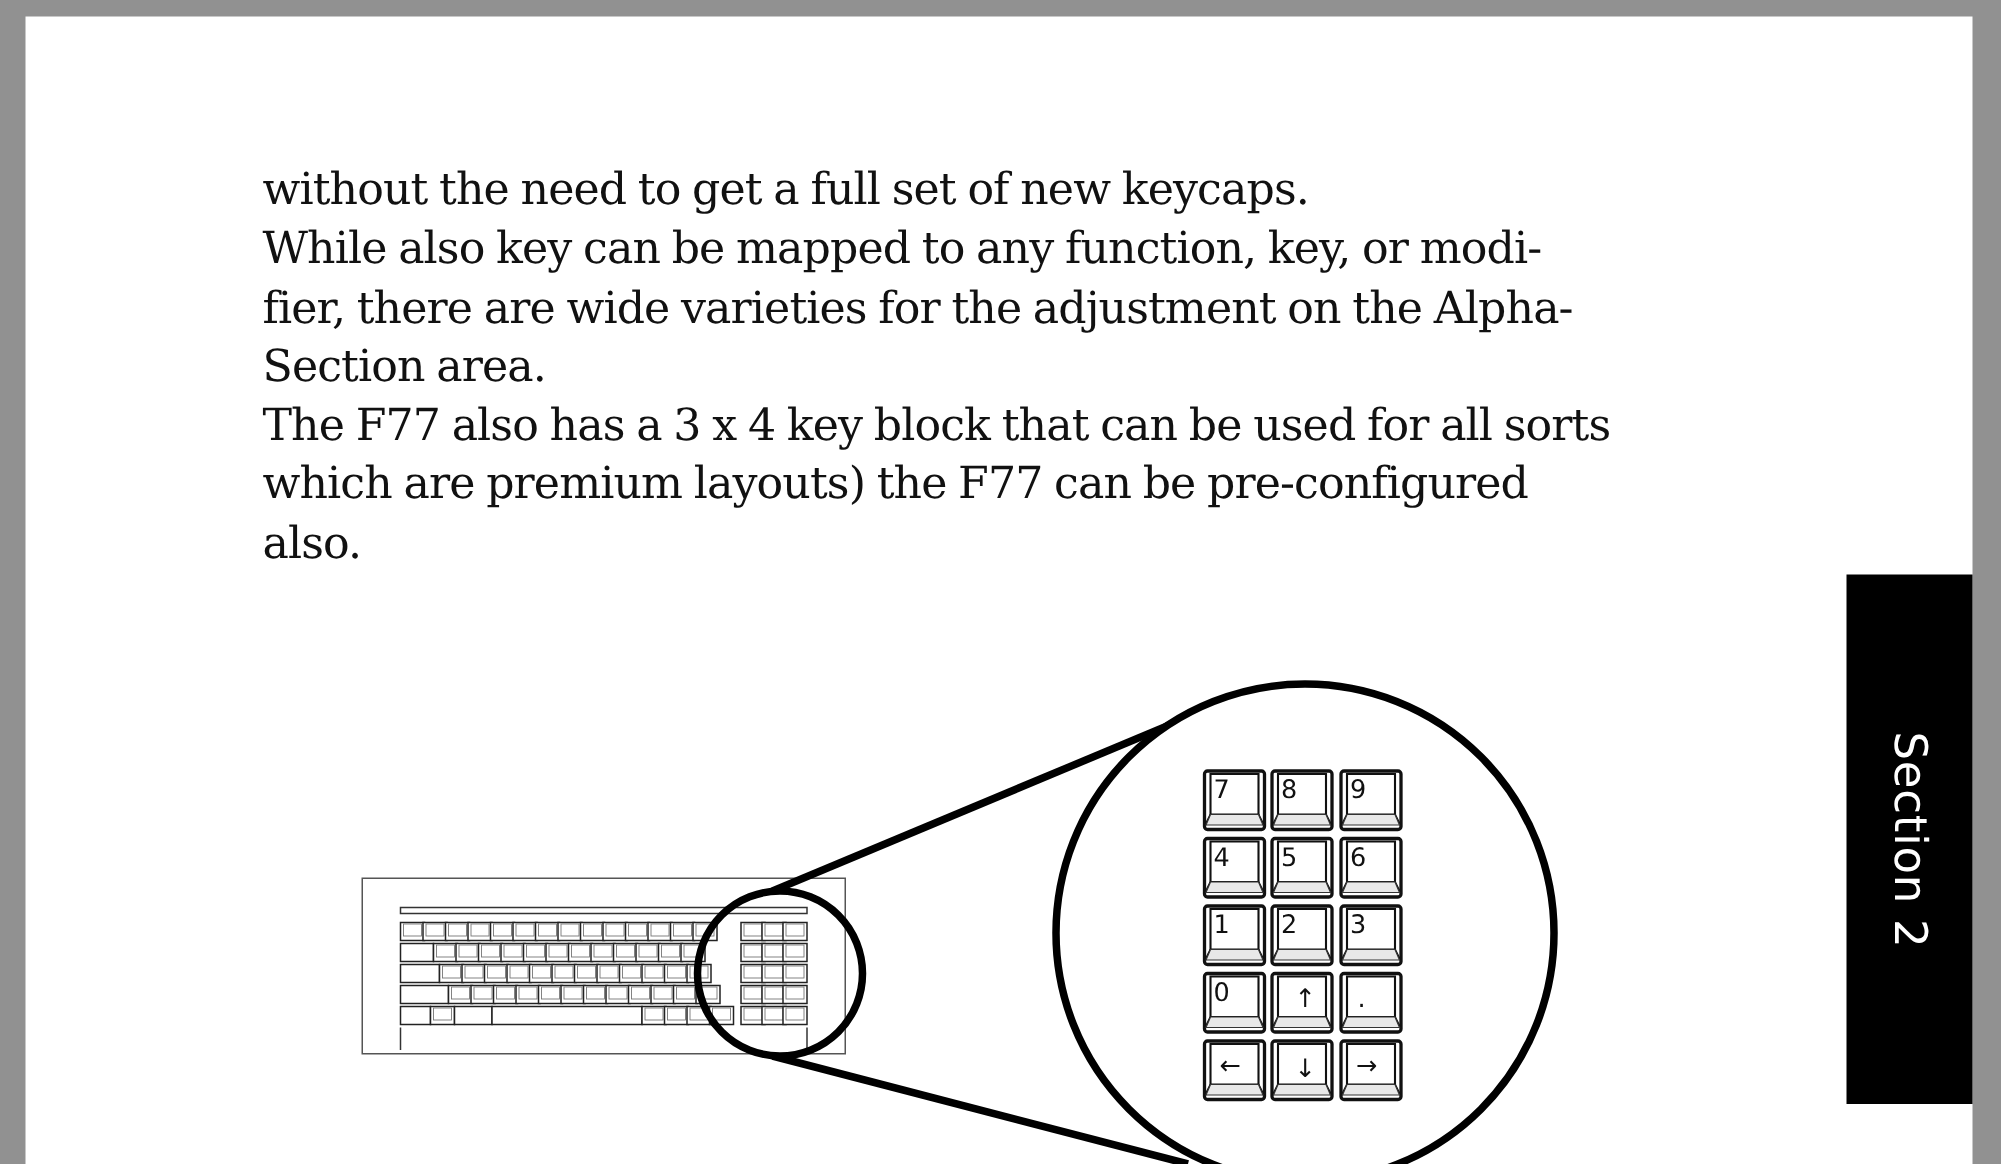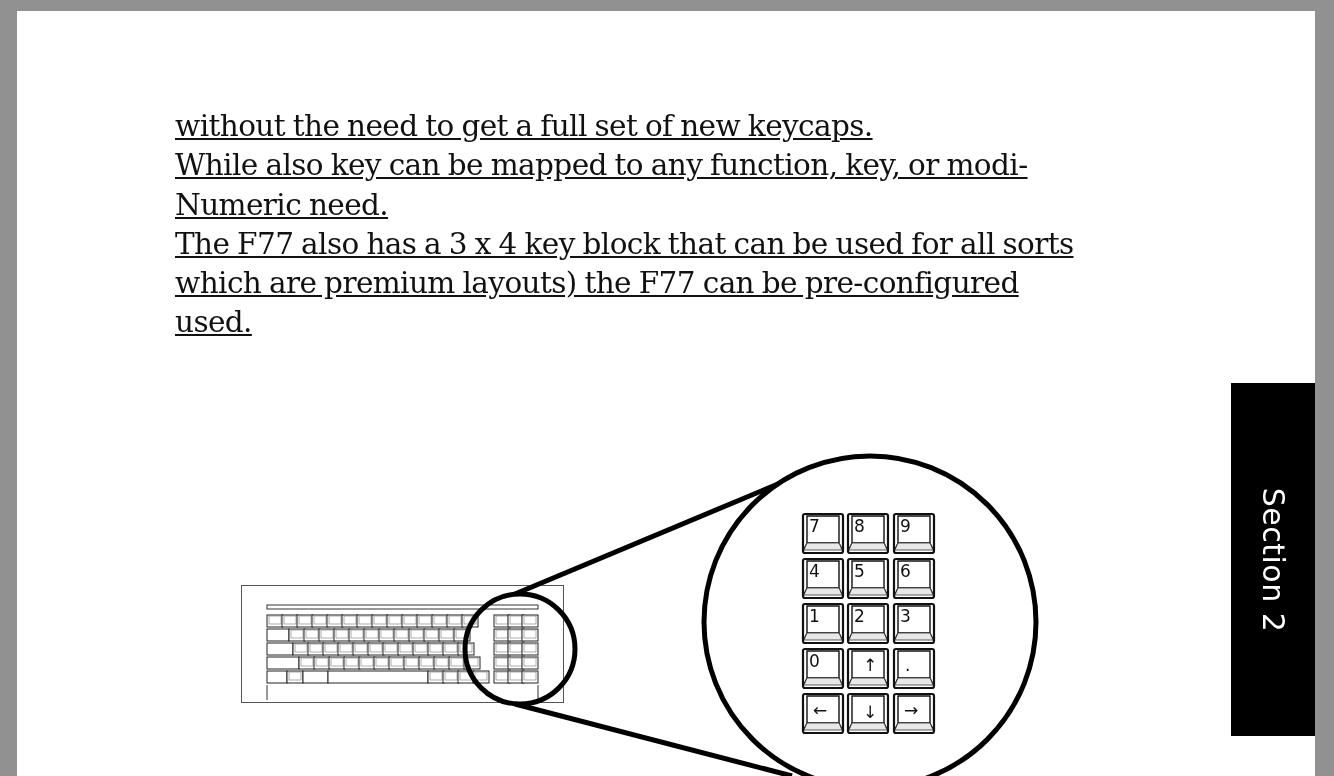--- a/index.html
+++ b/index.html
@@ -16,21 +16,20 @@
   }
   .body-text {
     position:absolute; left:158px; top:96px;
     width:930px;
     font-family:"DejaVu Serif", "Liberation Serif", serif;
     font-size:29.5px;
     line-height:39.3px;
     color:#111111;
     letter-spacing:-0.6px;
     word-spacing:-1px;
-    text-decoration:underline;
   }
   .body-text .line { display:block; white-space:nowrap; }
   .section-tab {
     position:absolute; left:1214px; top:372px;
     width:84px; height:353px;
     background:#000000;
   }
   .section-tab .label {
     position:absolute; left:50%; top:50%;
     transform:translate(-50%,-50%) rotate(90deg);
@@ -46,24 +45,25 @@
     font-size:17px; fill:#111;
   }
 </style>
 </head>
 <body>
 
 <div class="page">
   <div class="body-text">
     <span class="line">without the need to get a full set of new keycaps.</span>
     <span class="line">While also key can be mapped to any function, key, or modi-</span>
-    <span class="line">Numeric need.</span>
+    <span class="line">fier, there are wide varieties for the adjustment on the Alpha-</span>
+    <span class="line">Section area.</span>
     <span class="line">The F77 also has a 3 x 4 key block that can be used for all sorts</span>
     <span class="line">which are premium layouts) the F77 can be pre-configured</span>
-    <span class="line">used.</span>
+    <span class="line">also.</span>
   </div>
 
   <div class="section-tab">
     <span class="label">Section 2</span>
   </div>
 </div>
 
 <svg class="figure" viewBox="0 0 1334 776" xmlns="http://www.w3.org/2000/svg">
   <defs>
     <clipPath id="pageclip">

